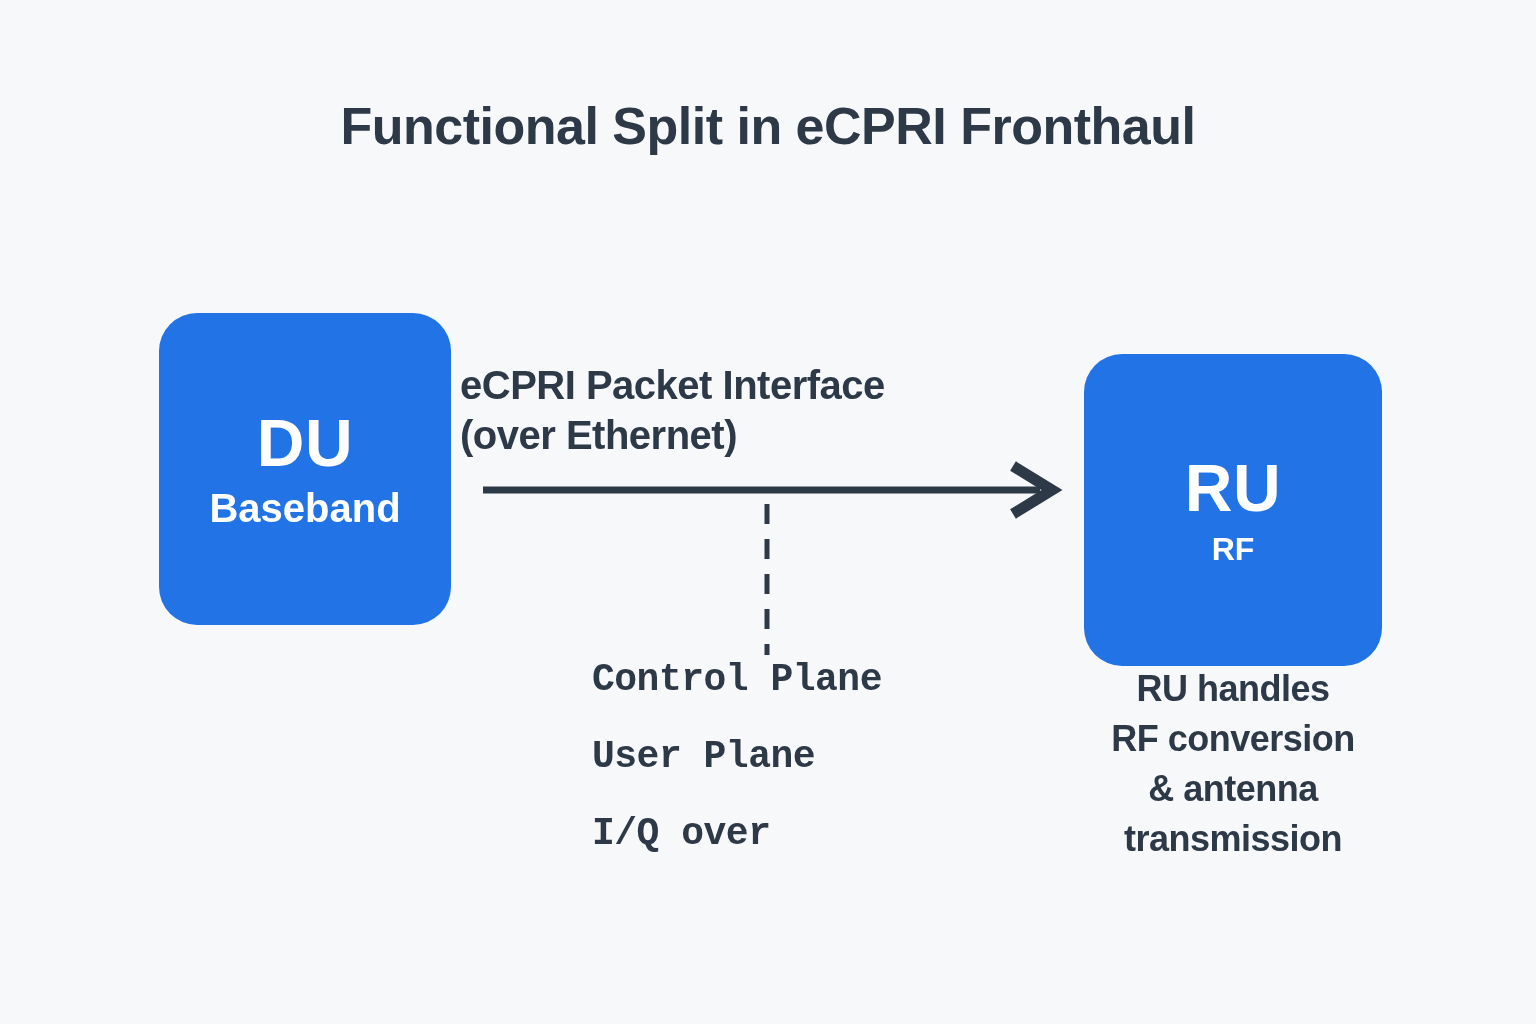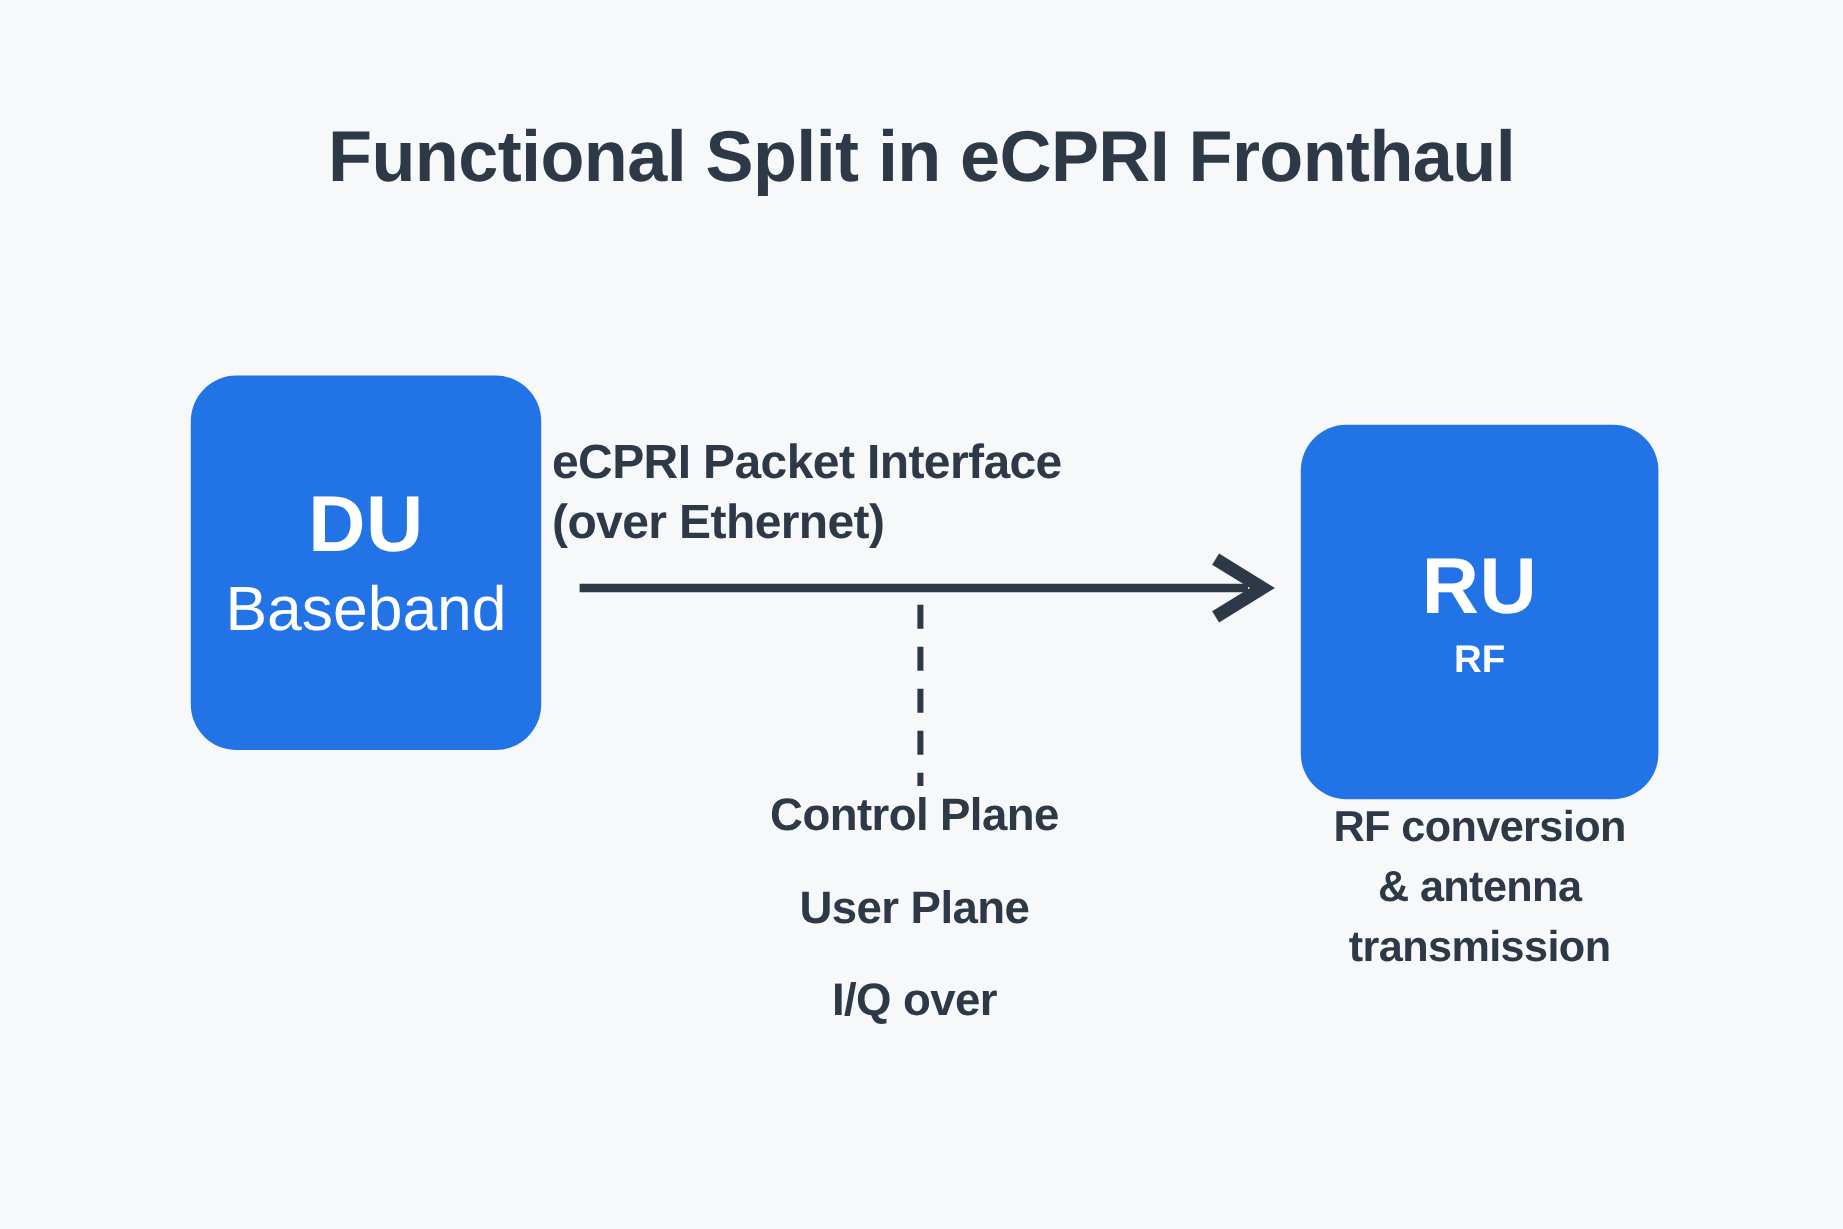--- a/index.html
+++ b/index.html
@@ -18,21 +18,21 @@
     width: 1536px;
     height: 1024px;
   }
   .title {
     position: absolute;
     top: 96px;
     left: 0;
     width: 1536px;
     margin: 0;
     text-align: center;
-    font-size: 60px;
+    font-size: 52px;
     font-weight: 700;
     color: #2e3947;
     letter-spacing: -0.5px;
   }
   .connector-layer {
     position: absolute;
     top: 0;
     left: 0;
     width: 1536px;
     height: 1024px;
@@ -62,22 +62,22 @@
     height: 312px;
     margin-top: 41px;
   }
   .node-label {
     font-size: 66px;
     font-weight: 700;
     line-height: 1.1;
     letter-spacing: 0.5px;
   }
   .node-sublabel {
-    font-size: 52px;
-    font-weight: 400;
+    font-size: 40px;
+    font-weight: 700;
     margin-top: 6px;
   }
   .node-ru .node-sublabel {
     font-size: 32px;
     font-weight: 600;
   }
   .arrow-label {
     position: absolute;
     left: 460px;
     top: 360px;
@@ -87,22 +87,23 @@
     font-size: 40px;
     font-weight: 700;
     line-height: 50px;
     letter-spacing: -0.5px;
   }
   .plane-labels {
     position: absolute;
     left: 592px;
     top: 660px;
     width: 340px;
-    text-align: center;
+    text-align: left;
     color: #2e3947;
+    font-family: Liberation Mono, monospace;
   }
   .plane {
     font-size: 38px;
     font-weight: 700;
     line-height: 40px;
     margin-bottom: 37px;
     letter-spacing: -0.5px;
   }
   .caption {
     position: absolute;
@@ -156,18 +157,19 @@
   <div class="plane-labels">
     <div class="plane">Control Plane</div>
     <div class="plane">User Plane</div>
     <div class="plane">I/Q over</div>
   </div>
 
   <div class="caption caption-du">
   </div>
 
   <div class="caption caption-ru">
+    <div>RU handles</div>
     <div>RF conversion</div>
     <div>&amp; antenna</div>
     <div>transmission</div>
   </div>
 
 </div>
 
 </body></html>

